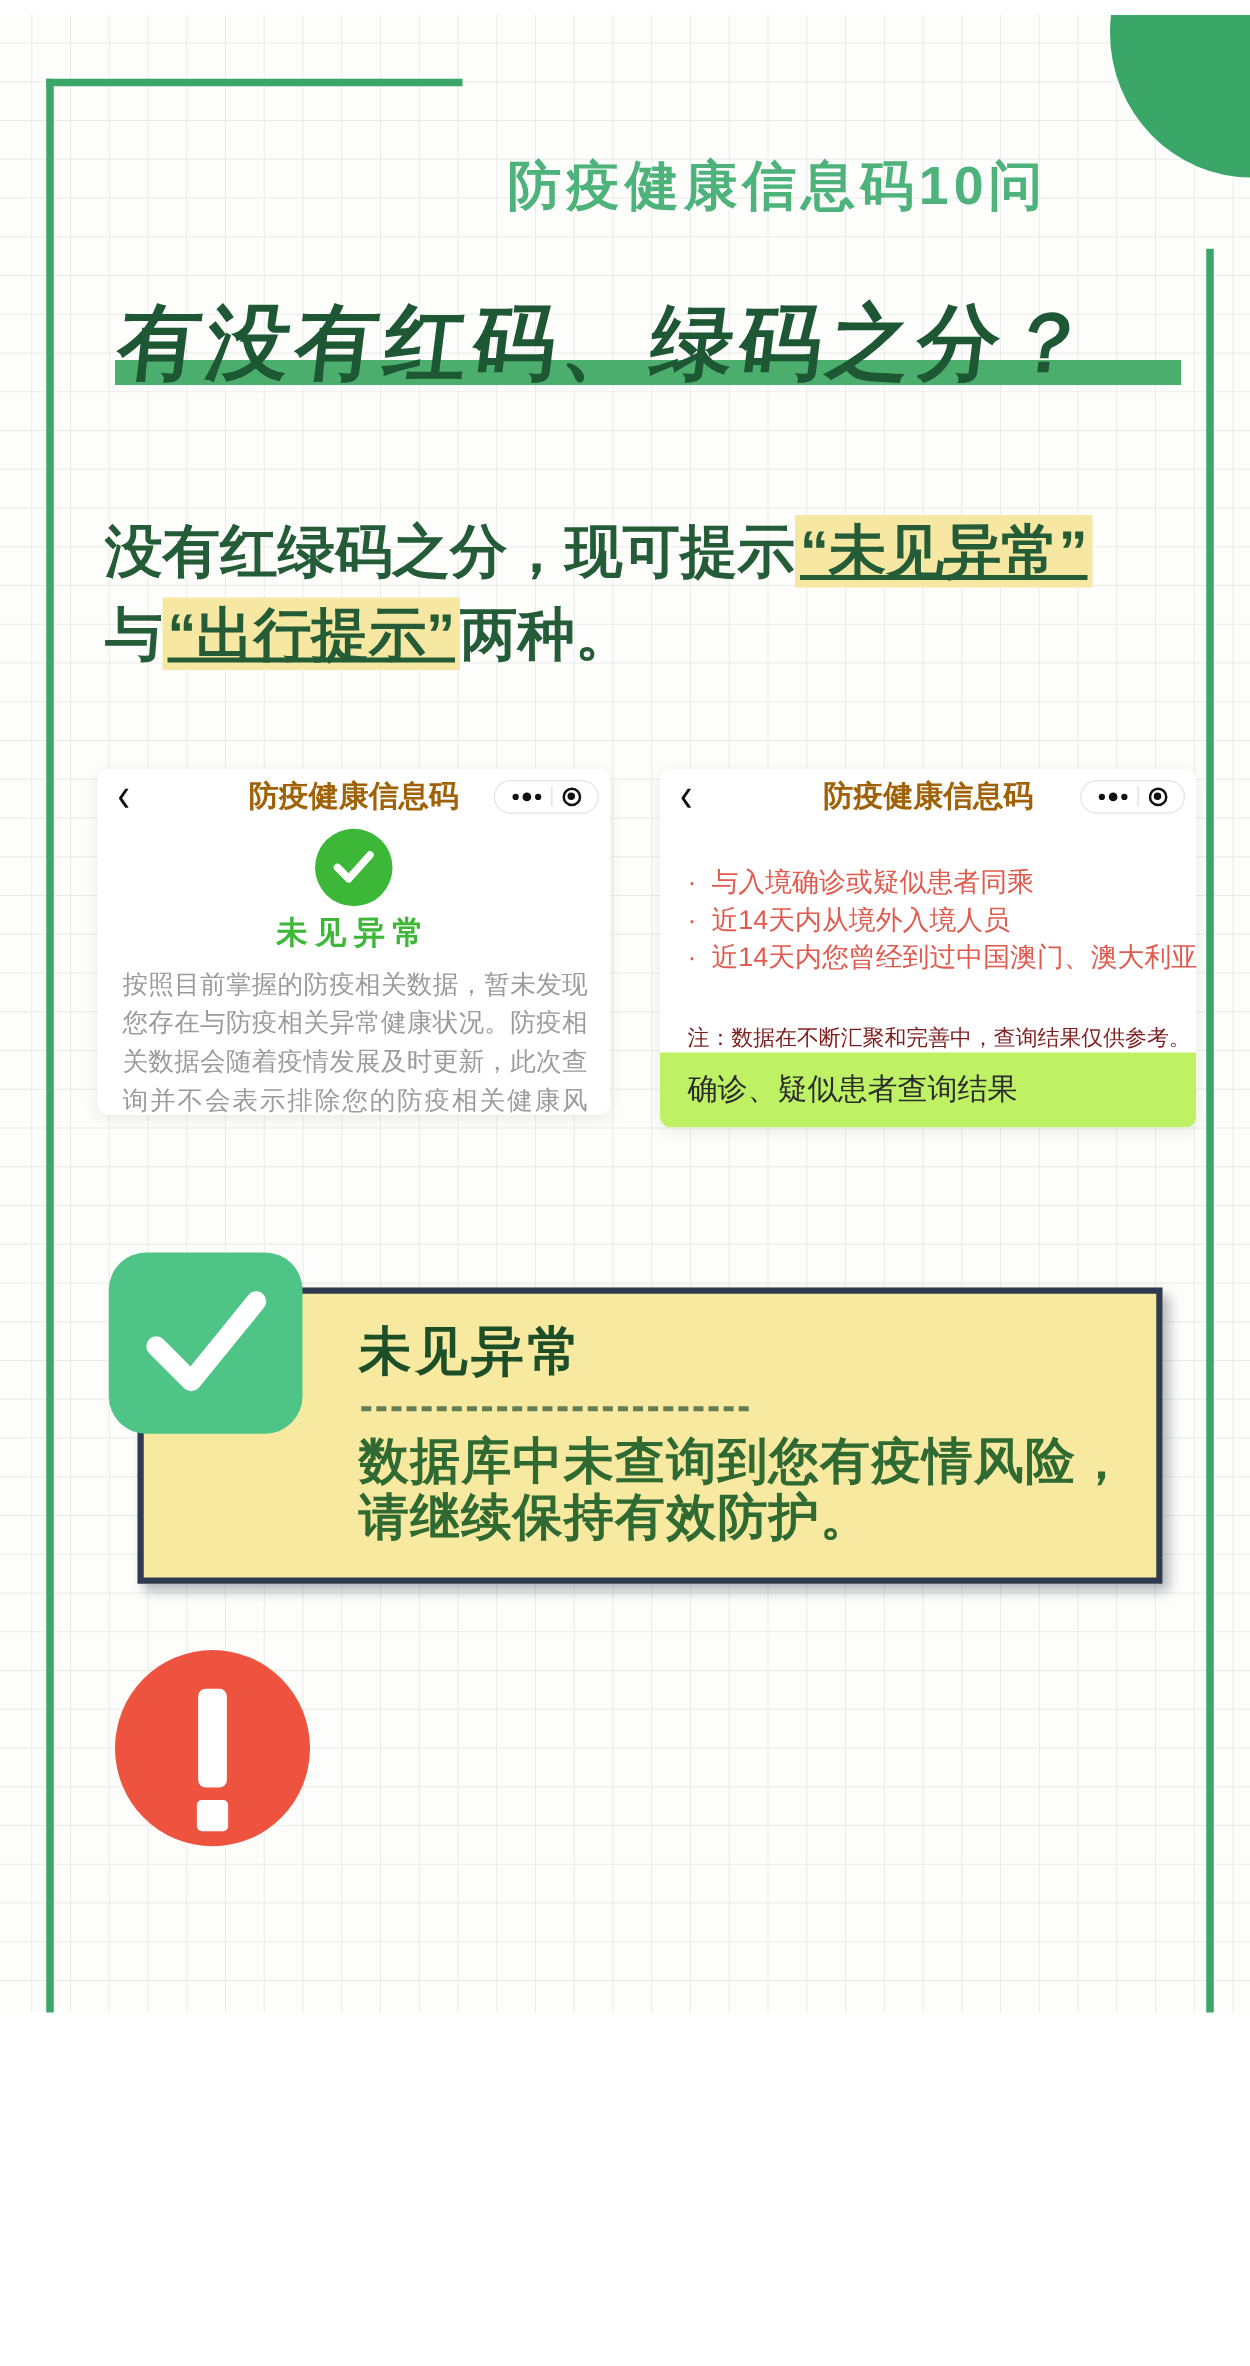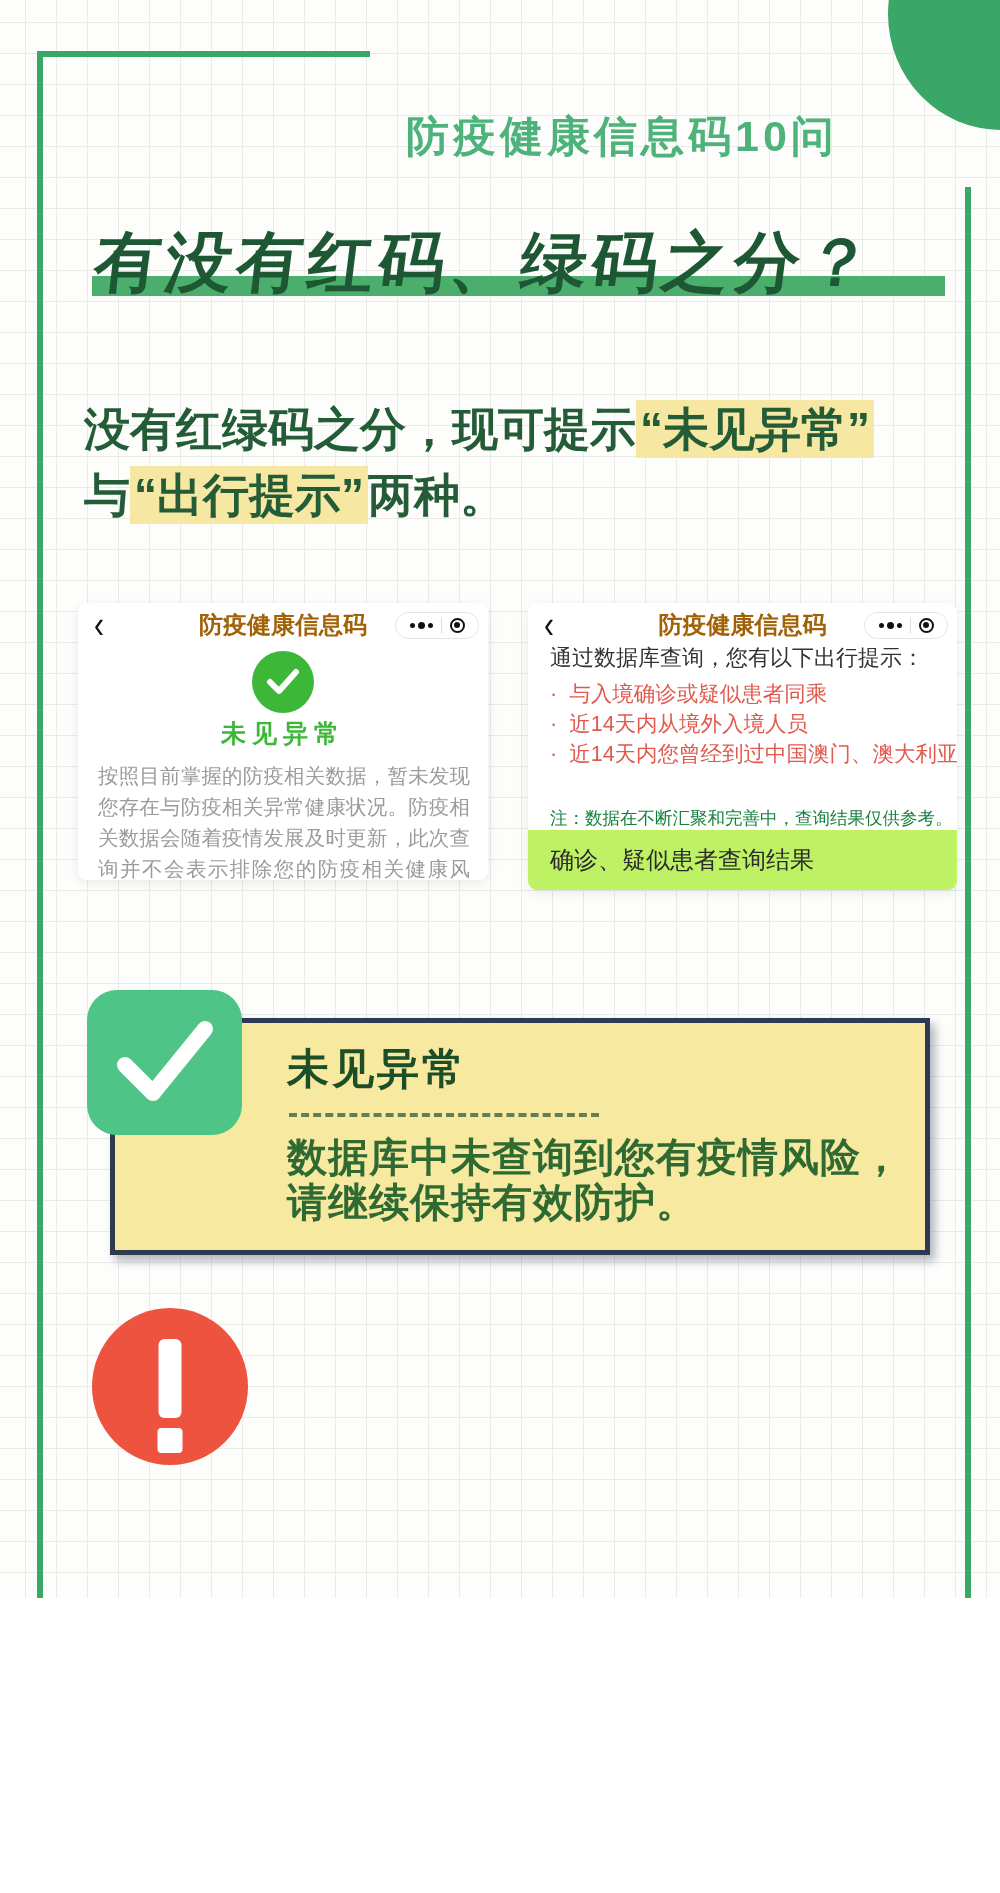--- a/index.html
+++ b/index.html
@@ -1,18 +1,18 @@
 <!DOCTYPE html>
 <html><head>
 <meta charset="utf-8">
 <style>
   html,body{margin:0;padding:0;background:#ffffff;}
   *{box-sizing:border-box;font-family:"Liberation Sans","DejaVu Sans",sans-serif;}
   .canvas{
-    position:relative;width:1000px;height:1598px;margin:0 auto;overflow:hidden;
+    position:relative;width:1000px;height:1598px;margin:12px auto;overflow:hidden;
     background-color:#fdfdfc;
     background-image:linear-gradient(#e9ebe9 1px,transparent 1px),
                      linear-gradient(90deg,#e9ebe9 1px,transparent 1px);
     background-size:31px 31px;background-position:-6px -9px;
   }
   
   .frame-left  {position:absolute;left:37px;top:51px;width:6px;height:1787px;background:#3aa768;}
   .frame-top   {position:absolute;left:37px;top:51px;width:333px;height:6px;background:#3aa768;}
   .frame-right {position:absolute;left:965px;top:187px;width:6px;height:1651px;background:#3aa768;}
   .frame-bottom{position:absolute;left:37px;top:1832px;width:934px;height:6px;background:#3aa768;}
@@ -22,21 +22,21 @@
     color:#4db37a;letter-spacing:4px;white-space:nowrap;}
   
   .q-bar{position:absolute;left:92px;top:276px;width:853px;height:20px;background:#4bae6c;}
   .q-title{position:absolute;left:95px;top:218px;font-size:66px;font-weight:900;color:#1d5733;
     letter-spacing:5px;white-space:nowrap;transform:skewX(-7deg);}
   
   .answer{position:absolute;left:84px;top:400px;width:880px;color:#235c36;font-size:46px;line-height:58px;}
   .answer .ln{white-space:nowrap;margin-bottom:8px;}
   .seg-bold{font-weight:800;}
   .seg-plain{font-weight:600;}
-  .hl{font-weight:800;background:#f6e7a2;padding:3px 4px;}
+  .hl{font-weight:800;background:#f6e7a2;padding:3px 4px;text-decoration:underline;}
   
   .phone{position:absolute;background:#ffffff;border-radius:9px;overflow:hidden;
     box-shadow:0 3px 12px rgba(0,0,0,0.08);}
   .phone-1{left:78px;top:603px;width:410px;height:277px;}
   .phone-2{left:528px;top:603px;width:429px;height:287px;}
   .p-head{position:relative;height:44px;display:flex;align-items:center;padding:0 9px 0 16px;}
   .back{font-size:30px;font-weight:300;color:#111;line-height:1;transform:scaleY(1.3);}
   .p-title{position:absolute;left:0;right:0;text-align:center;font-size:24px;font-weight:700;color:#a16207;}
   .capsule{margin-left:auto;display:flex;align-items:center;justify-content:center;
     width:84px;height:27px;border:1.5px solid #e3e3e3;border-radius:14px;background:#fff;position:relative;z-index:2;}
@@ -52,21 +52,21 @@
   .p1-status{position:absolute;left:0;right:0;top:114px;text-align:center;
     font-size:25px;font-weight:700;color:#3cb737;letter-spacing:6px;}
   .p1-desc{position:absolute;left:20px;right:18px;top:157px;font-size:20.5px;line-height:31px;
     color:#9b9b9b;text-align:justify;}
   
   .p2-intro{position:absolute;left:22px;top:40px;font-size:22px;color:#333;}
   .p2-alert{position:absolute;left:22px;font-size:21.5px;color:#e05a4e;white-space:nowrap;}
   .p2-alert .dot{margin-right:12px;color:#e05a4e;}
   .p2-feedback{position:absolute;left:22px;top:166px;font-size:22px;color:#333;white-space:nowrap;}
   .p2-link{color:#6fa7e0;text-decoration:underline;cursor:pointer;}
-  .p2-note{position:absolute;left:22px;top:203px;font-size:17.5px;color:#15803d;white-space:nowrap;}
+  .p2-note{position:absolute;left:22px;top:203px;font-size:17.5px;color:#7f1d1d;white-space:nowrap;}
   .p2-band{position:absolute;left:0;right:0;bottom:0;height:60px;background:#bef264;}
   .p2-band span{display:block;margin:0 0 0 22px;line-height:60px;font-size:24px;color:#2b2b2b;font-weight:500;}
   
   .ycard{position:absolute;background:#f8e9a1;border:5px solid #2e3a52;
     box-shadow:5px 6px 9px rgba(40,50,70,0.35);}
   .ycard-1{left:110px;top:1018px;width:820px;height:237px;}
   .ycard-2{left:110px;top:1340px;width:820px;height:443px;}
   .y-title{position:absolute;font-size:42px;font-weight:800;color:#1c4f28;letter-spacing:3px;}
   .y-dash{position:absolute;border-top:4px dashed #4a6b48;opacity:.85;}
   .y-body{position:absolute;font-size:40px;line-height:45px;color:#2f6a33;font-weight:600;letter-spacing:1px;}
@@ -145,21 +145,20 @@
             <i></i>
             <i class="mid"></i>
             <i></i>
           </span>
         <span class="cap-div"></span>
         <span class="target">
             <i></i>
           </span>
       </div>
     </div>
-    <div class="p2-intro">通过数据库查询，您有以下出行提示：</div>
     <div class="p2-alert" style="top:76px"><span class="dot">·</span><span>与入境确诊或疑似患者同乘</span></div>
     <div class="p2-alert" style="top:106px"><span class="dot">·</span><span>近14天内从境外入境人员</span></div>
     <div class="p2-alert" style="top:136px"><span class="dot">·</span><span>近14天内您曾经到过中国澳门、澳大利亚</span></div>
     <div class="p2-note">注：数据在不断汇聚和完善中，查询结果仅供参考。</div>
     <div class="p2-band">
       <span>确诊、疑似患者查询结果</span>
     </div>
   </div>
 
   <div class="ok-square">

